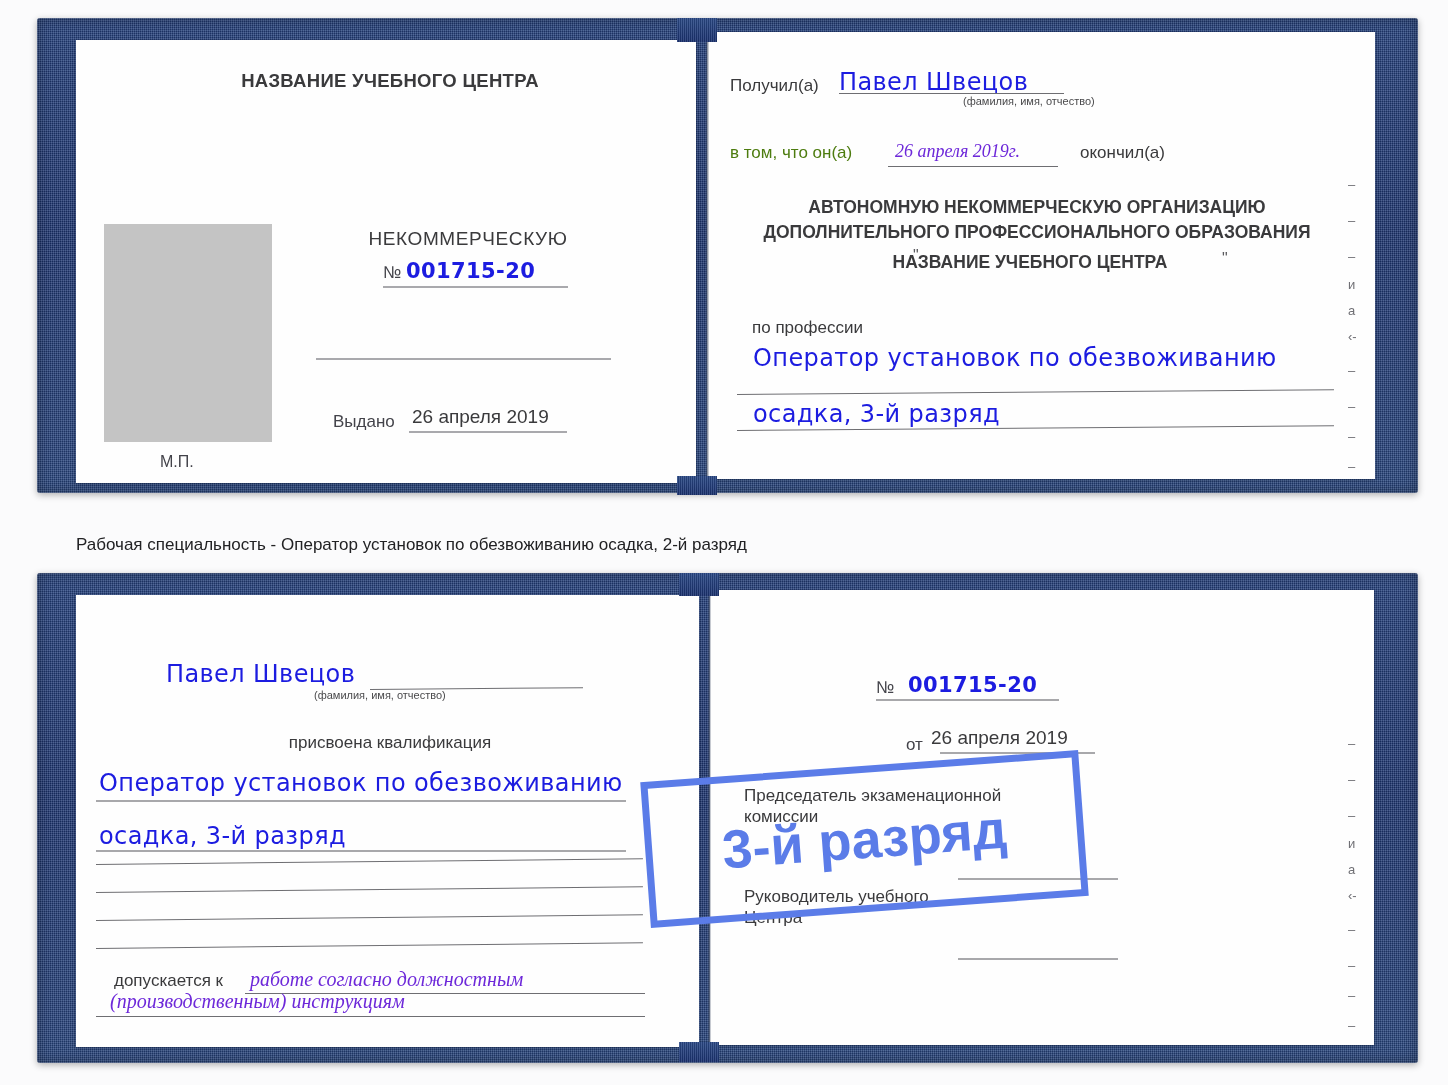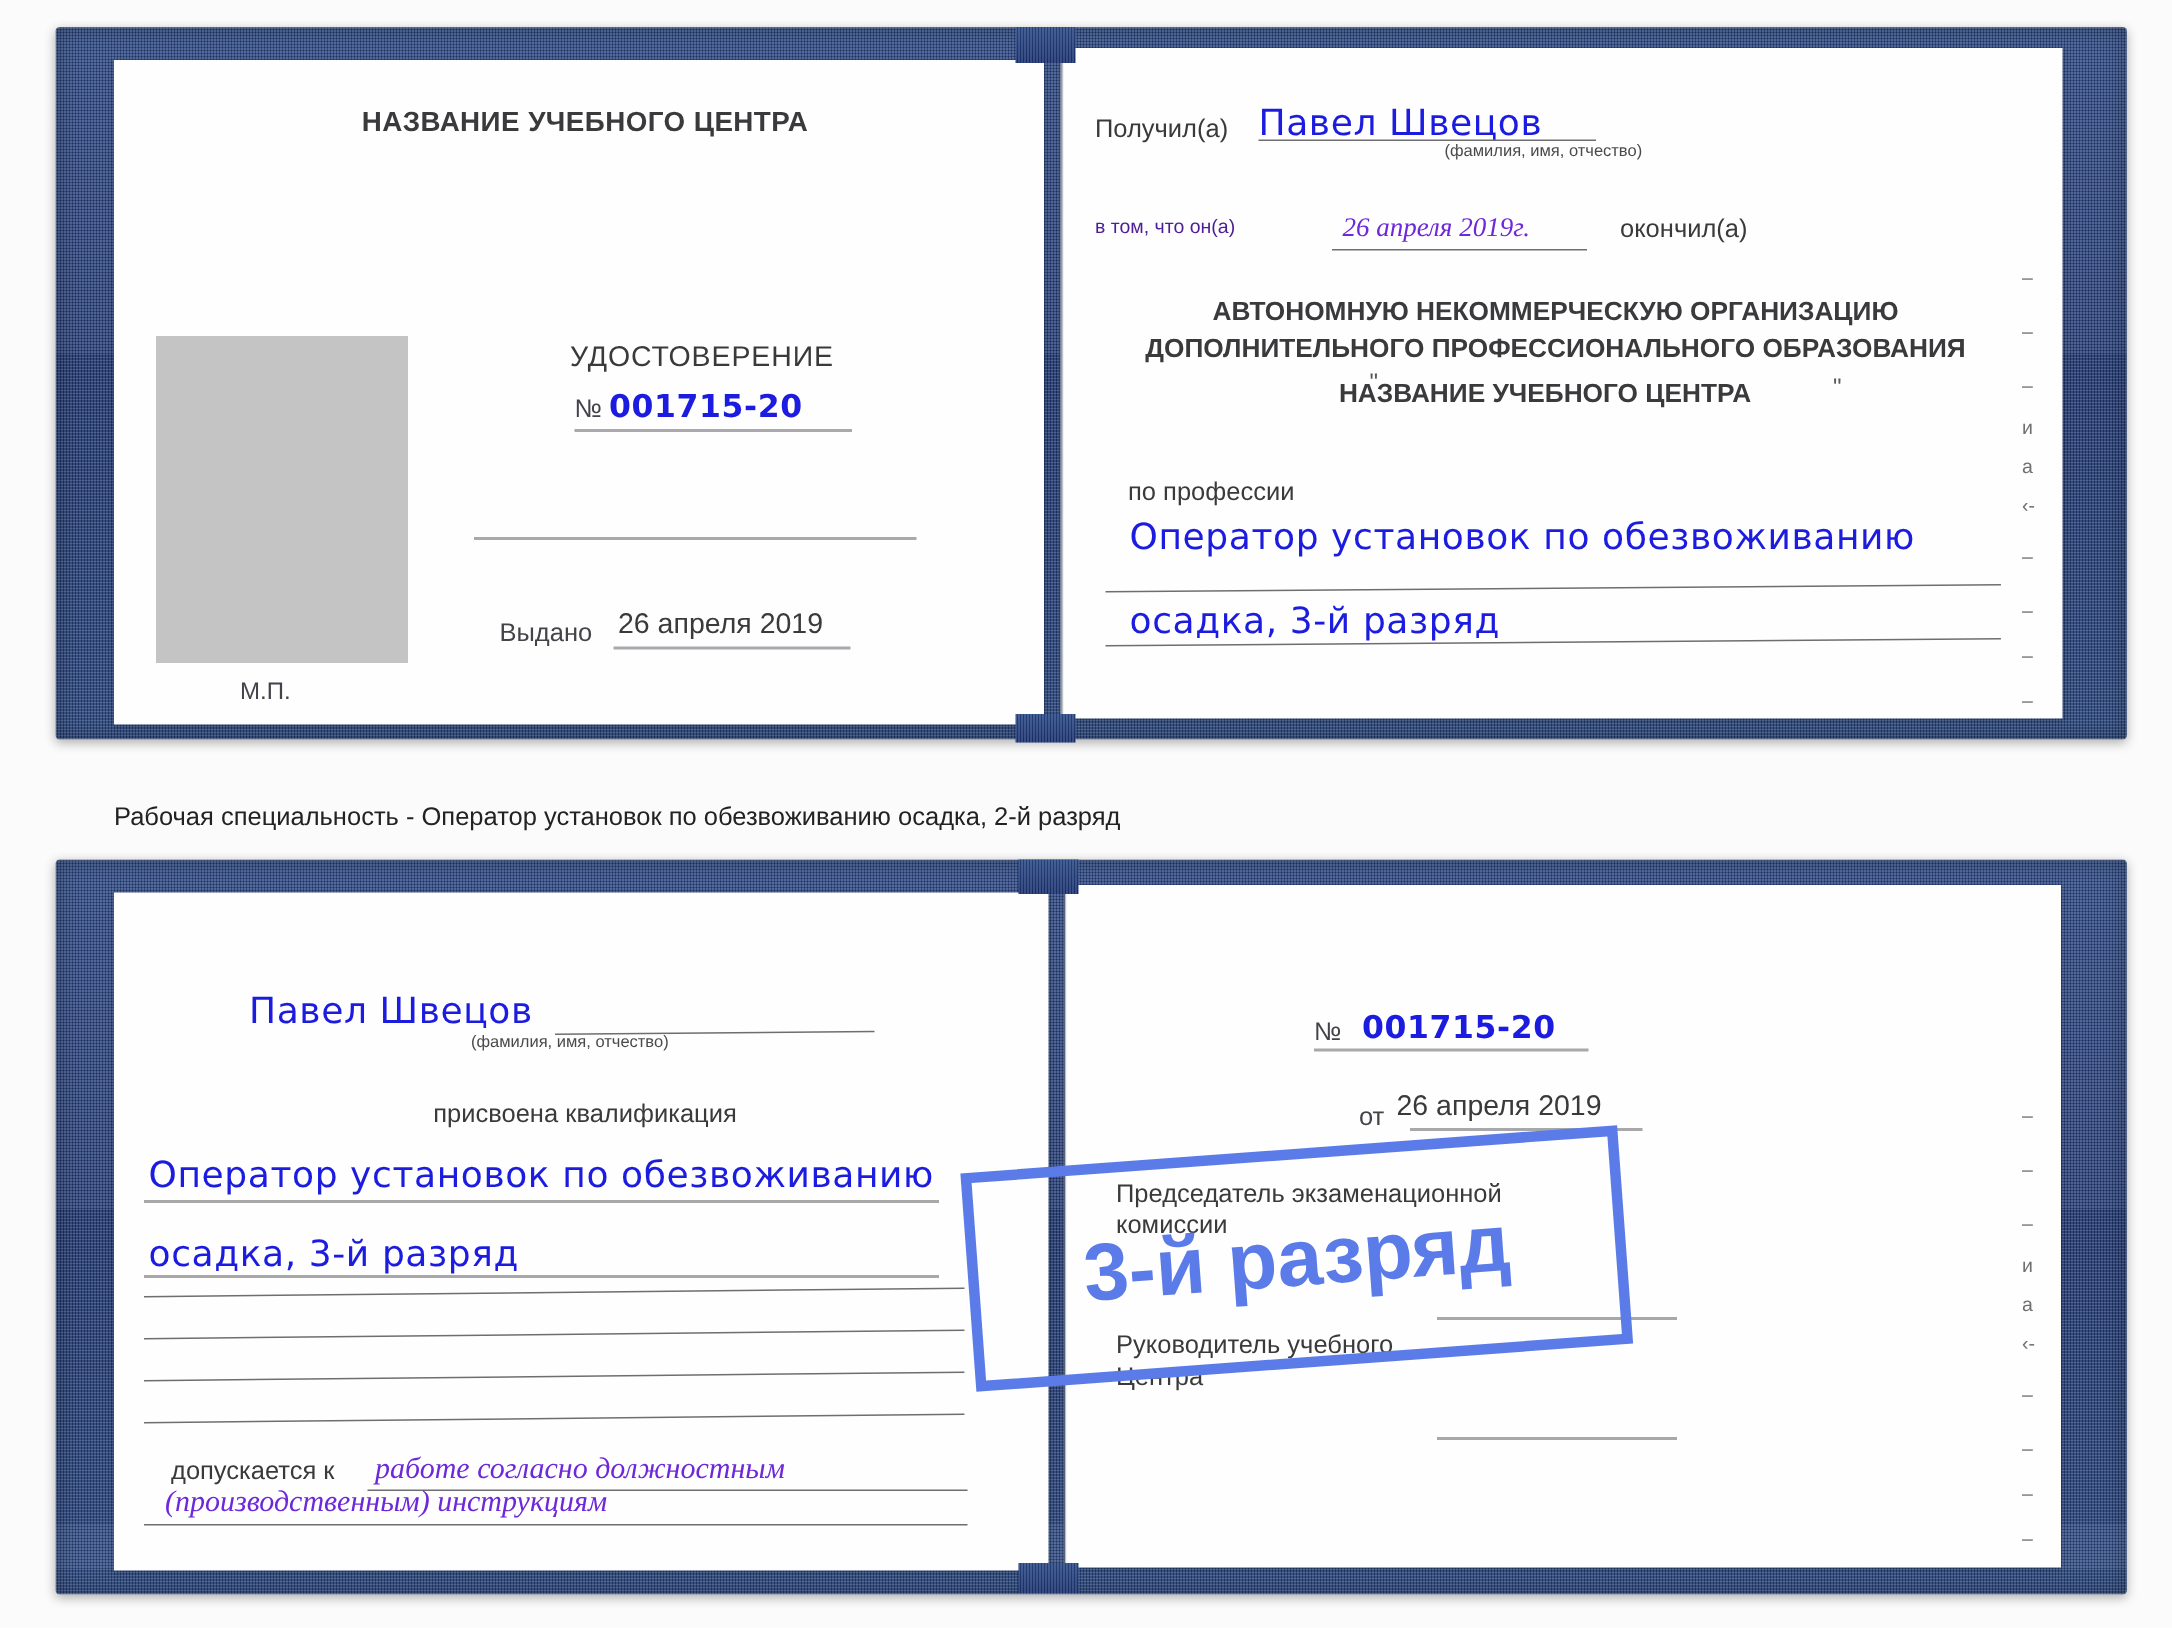--- a/index.html
+++ b/index.html
@@ -102,40 +102,40 @@
   <div class="sheet right" style="left:707px;top:32px;width:668px;height:447px;">
   </div>
   <div class="spine" style="left:706px;top:40px;height:440px;"></div>
   <div class="spine-notch" style="left:677px;top:18px;width:40px;height:24px;"></div>
   <div class="spine-notch" style="left:677px;top:476px;width:40px;height:19px;"></div>
 
   <div class="t center typed" style="left:140px;top:70px;width:500px;font-size:18.5px;font-weight:bold;letter-spacing:.3px;color:#3a3a3c;">НАЗВАНИЕ УЧЕБНОГО ЦЕНТРА</div>
 
   <div class="photo-box" style="left:104px;top:224px;width:168px;height:218px;"></div>
 
-  <div class="t center typed" style="left:318px;top:228px;width:300px;font-size:19px;letter-spacing:.6px;color:#3a3a3c;">УДОСТОВЕРЕНИЕ</div>
+  <div class="t center typed" style="left:318px;top:228px;width:300px;font-size:19px;letter-spacing:.6px;color:#3a3a3c;">НЕКОММЕРЧЕСКУЮ</div>
 
   <div class="t typed" style="left:383px;top:263px;font-size:17px;color:#43434a;">№</div>
   <div class="t hand" style="left:406px;top:259px;font-size:21px;font-weight:bold;">001715-20</div>
   <div class="rule" style="left:383px;top:286px;width:185px;height:2px;background:#a9a9ad;"></div>
 
   <div class="rule" style="left:316px;top:358px;width:295px;height:2px;background:#a9a9ad;"></div>
 
   <div class="t typed" style="left:333px;top:412px;font-size:17px;color:#43434a;">Выдано</div>
   <div class="t typed" style="left:412px;top:406px;font-size:19px;color:#3a3a3c;">26 апреля 2019</div>
   <div class="rule" style="left:409px;top:431px;width:158px;height:2px;background:#a9a9ad;"></div>
 
   <div class="t typed" style="left:160px;top:453px;font-size:16px;color:#43434a;">М.П.</div>
 
   <div class="t typed" style="left:730px;top:76px;font-size:17px;color:#3a3a3c;">Получил(а)</div>
   <div class="t hand" style="left:839px;top:68px;font-size:24px;">Павел Швецов</div>
   <div class="rule dark" style="left:839px;top:93px;width:225px;"></div>
   <div class="t tiny" style="left:963px;top:95px;font-size:11px;">(фамилия, имя, отчество)</div>
 
-  <div class="t typed" style="left:730px;top:143px;font-size:13px;color:#4c1d95;">в том, что он(а)</div>
+  <div class="t typed" style="left:730px;top:143px;font-size:17px;color:#4d7c0f;">в том, что он(а)</div>
   <div class="t hand-italic" style="left:895px;top:141px;font-size:18px;">26 апреля 2019г.</div>
   <div class="rule dark" style="left:888px;top:166px;width:170px;"></div>
   <div class="t typed" style="left:1080px;top:143px;font-size:17px;color:#3a3a3c;">окончил(а)</div>
 
   <div class="t center typed" style="left:728px;top:222px;width:618px;font-size:17.5px;font-weight:bold;color:#3a3a3c;">ДОПОЛНИТЕЛЬНОГО ПРОФЕССИОНАЛЬНОГО ОБРАЗОВАНИЯ</div>
   <div class="t center typed" style="left:732px;top:197px;width:610px;font-size:17.5px;font-weight:bold;color:#3a3a3c;">АВТОНОМНУЮ НЕКОММЕРЧЕСКУЮ ОРГАНИЗАЦИЮ</div>
   <div class="t typed" style="left:913px;top:247px;font-size:16px;color:#5a5a5e;">"</div>
   <div class="t center typed" style="left:760px;top:252px;width:540px;font-size:17.5px;font-weight:bold;color:#3a3a3c;">НАЗВАНИЕ УЧЕБНОГО ЦЕНТРА</div>
   <div class="t typed" style="left:1222px;top:250px;font-size:16px;color:#5a5a5e;">"</div>
 

